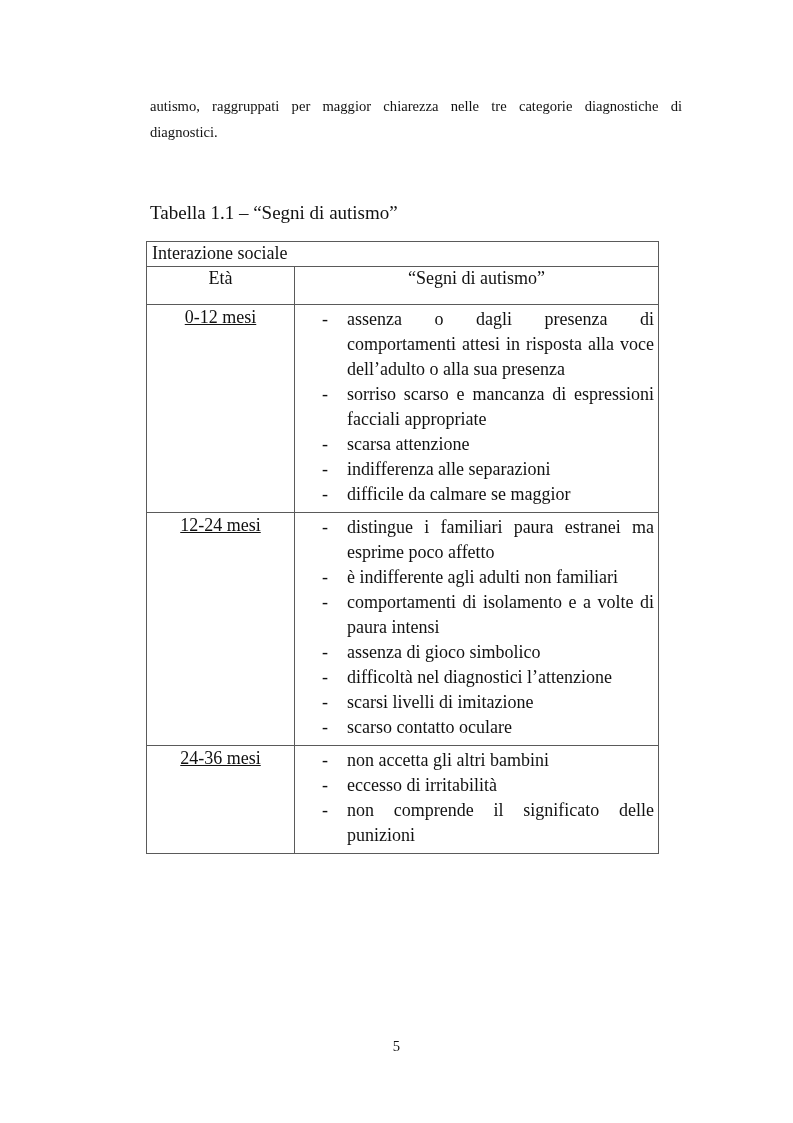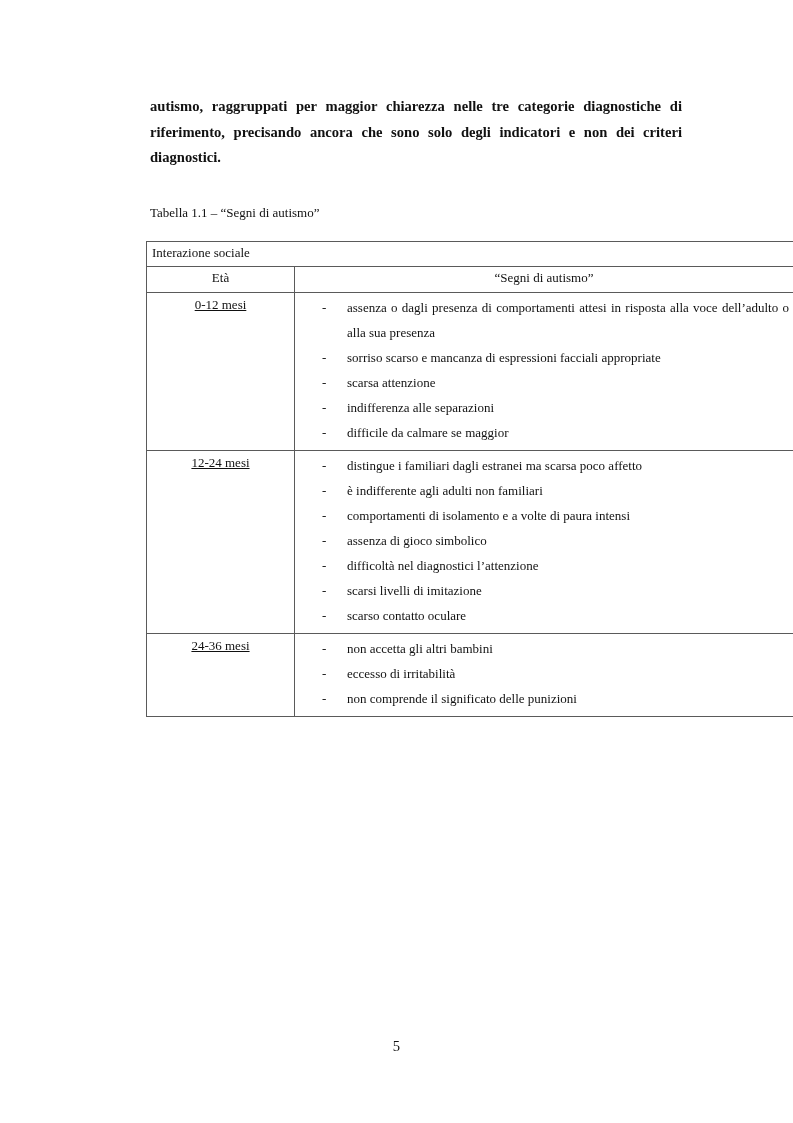--- a/index.html
+++ b/index.html
@@ -6,53 +6,52 @@
     body {
       width: 793px; height: 1123px; position: relative; overflow: hidden;
       font-family: "Liberation Serif", "DejaVu Serif", serif;
       color: #111111;
     }
     .para {
       position: absolute; left: 150px; top: 94px; width: 532px;
       font-size: 14.6px; line-height: 25.5px; text-align: justify;
       text-align-last: left;
     }
-    .para .line { display: block; text-align: justify; text-align-last: justify; white-space: nowrap; font-weight: bold; }
+    .para .line { display: block; text-align: justify; text-align-last: justify; white-space: nowrap; }
     .para .line.last { text-align-last: left; }
     .caption {
       position: absolute; left: 150px; top: 203px;
-      font-size: 13px; line-height: 20px;
+      font-size: 19px; line-height: 20px;
     }
     table.signs {
-      position: absolute; left: 146px; top: 241px; width: 648px;
-      border-collapse: collapse; font-size: 13px;
+      position: absolute; left: 146px; top: 241px; width: 513px;
+      border-collapse: collapse; font-size: 18px;
       table-layout: fixed;
     }
     table.signs td {
-      border: 1px solid #5a5a5a; vertical-align: top; padding: 0;
+      border: 1px solid #5a5a5a; vertical-align: top; padding: 12px;
     }
     .col-age { width: 148px; }
     .section-title { padding: 2px 5px 4px 5px !important; height: 18px; line-height: 18px; }
     .head-age, .head-signs { text-align: center; height: 24px; line-height: 20px; padding-top: 1px !important; }
     .age-cell { text-align: center; padding-top: 2px !important; line-height: 20px; text-decoration: underline; }
     .signs-cell { padding: 2px 4px 5px 0 !important; }
     .item { display: flex; line-height: 25px; }
     .item .dash { width: 52px; flex: 0 0 52px; text-align: left; padding-left: 27px; box-sizing: border-box; }
     .item .txt { flex: 1; text-align: justify; }
     .page-num {
       position: absolute; left: 0; width: 793px; top: 1038px;
       text-align: center; font-size: 14.6px;
     }
   </style>
 </head>
 <body>
 
 <div class="para">
   <span class="line">autismo, raggruppati per maggior chiarezza nelle tre categorie diagnostiche di</span>
-  <span class="line">riferimento, precisando ancora che sono solo degli indicatori e non dei criteri</span>
   <span class="line last">diagnostici.</span>
 </div>
 
 <div class="caption">Tabella 1.1 – “Segni di autismo”</div>
 
 <table class="signs">
   <colgroup>
       <col class="col-age">
       <col>
     </colgroup>
@@ -89,21 +88,21 @@
             <span class="txt">difficile da calmare se maggior</span>
           </div>
     </td>
   </tr>
 
   <tr>
     <td class="age-cell">12-24 mesi</td>
     <td class="signs-cell">
       <div class="item">
             <span class="dash">-</span>
-            <span class="txt">distingue i familiari dagli estranei ma scarsa poco affetto</span>
+            <span class="txt">distingue i familiari paura estranei ma esprime poco affetto</span>
           </div>
       <div class="item">
             <span class="dash">-</span>
             <span class="txt">è indifferente agli adulti non familiari</span>
           </div>
       <div class="item">
             <span class="dash">-</span>
             <span class="txt">comportamenti di isolamento e a volte di paura intensi</span>
           </div>
       <div class="item">

